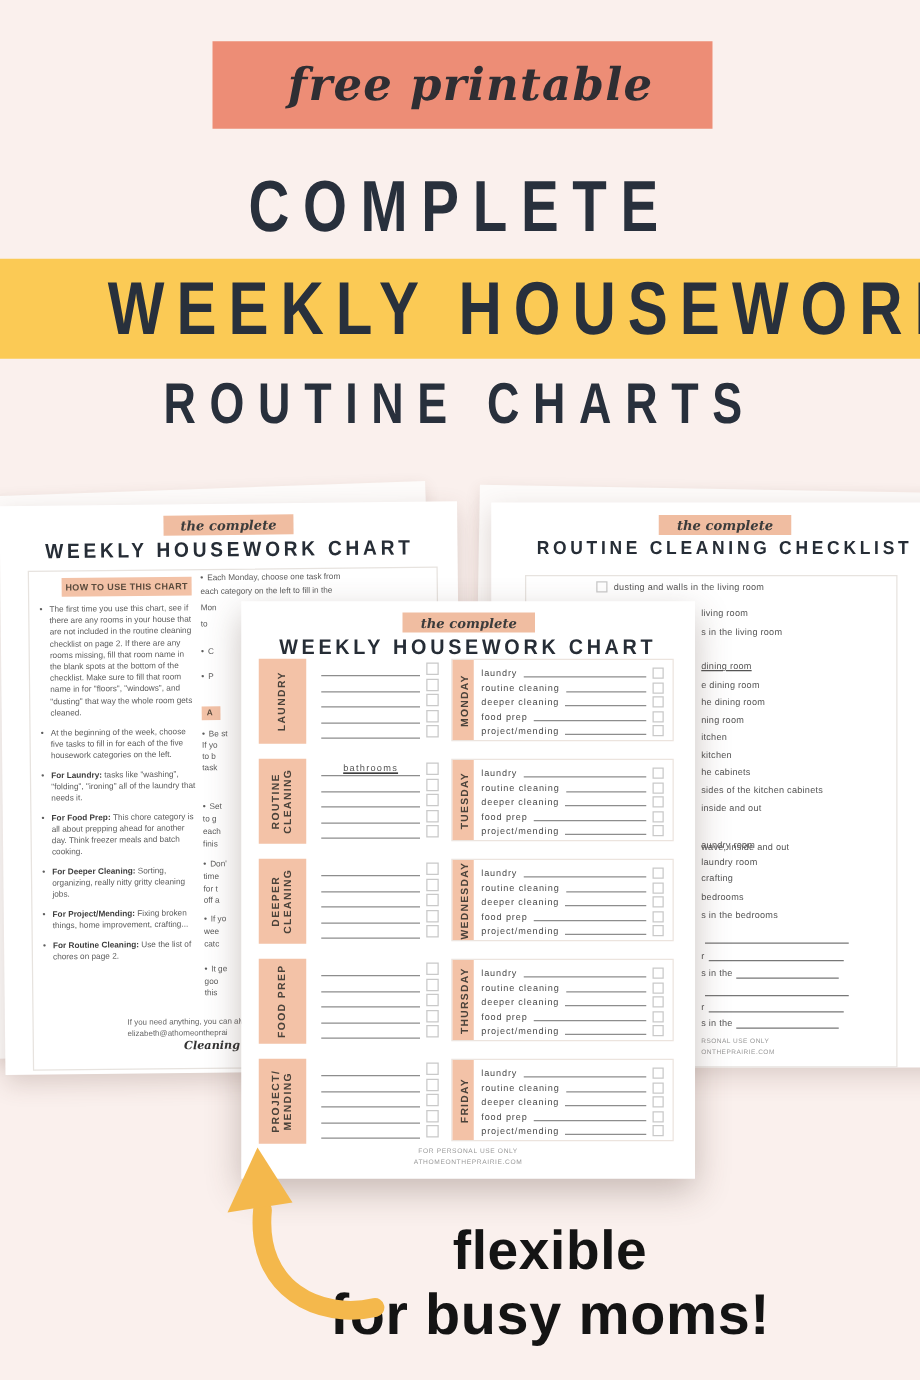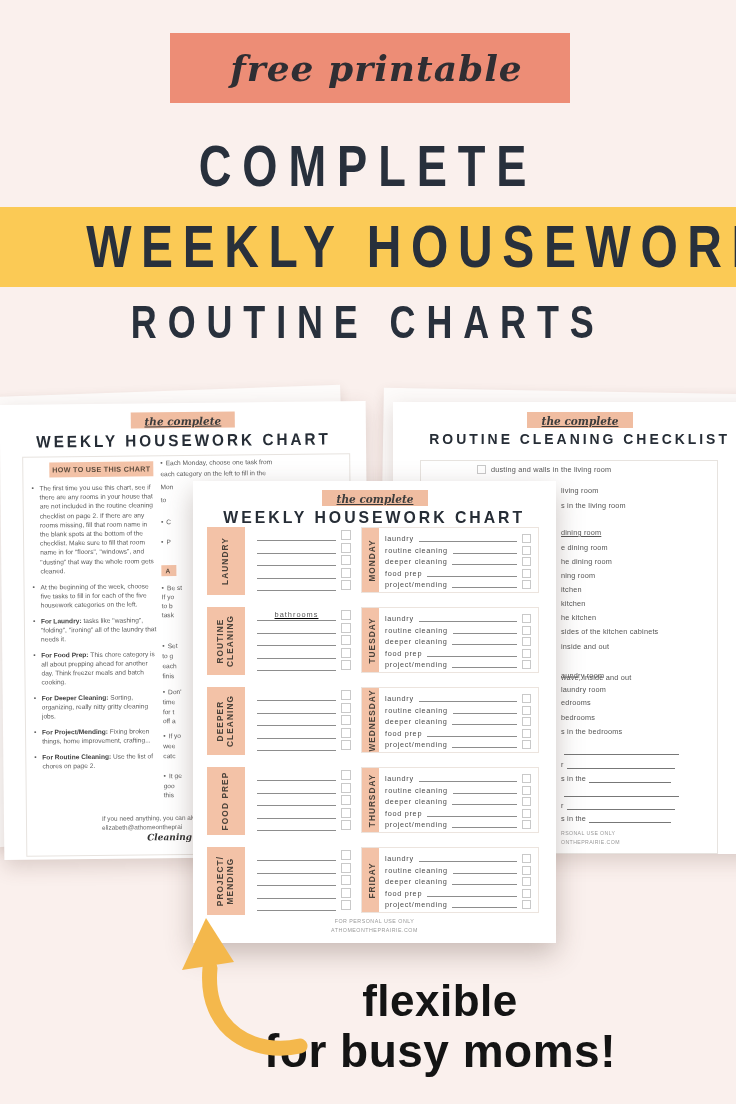--- a/index.html
+++ b/index.html
@@ -23,21 +23,21 @@
   .sheet{position:absolute;background:#fdfbfa;box-shadow:0 4px 12px rgba(96,62,50,.14);}
   .doc{position:absolute;background:#fff;box-shadow:0 7px 20px rgba(96,62,50,.20);}
   .back-left{left:-12px;top:391px;width:360px;height:450px;transform:rotate(-2deg);z-index:1;}
   .left-doc{left:2px;top:403px;width:366px;height:455px;transform:rotate(-0.6deg);z-index:2;}
   .back-right{left:380px;top:391px;width:370px;height:448px;transform:rotate(1deg);z-index:1;}
   .right-doc{left:393px;top:402px;width:374px;height:452px;z-index:2;}
   .center-doc{left:193px;top:481px;width:363px;height:462px;z-index:5;
     box-shadow:0 10px 26px rgba(80,55,45,.30);}
 
   .mini-banner{position:absolute;height:16px;background:#f0bda1;text-align:center;line-height:16px;}
-  .mini-banner .script{font-size:10.5px;color:#3c3c3c;text-decoration:underline;}
+  .mini-banner .script{font-size:10.5px;color:#3c3c3c;}
   .doc-title{position:absolute;width:100%;text-align:center;color:#262d36;font-weight:bold;}
   .doc-title .condt{display:inline-block;transform:scaleX(0.93);transform-origin:center;
     letter-spacing:3.2px;white-space:nowrap;}
 
   
   .ld-banner{left:131px;top:9px;width:104px;}
   .ld-title{top:28px;font-size:16.5px;}
   .ld-box{position:absolute;left:22px;top:52px;width:326px;height:398px;border:1px solid #e7e3df;}
   .ld-heading{position:absolute;left:26px;top:5px;width:104px;height:15px;line-height:15px;
     background:#f3c2a7;font-size:7.2px;font-weight:bold;color:#5a4a3c;text-align:center;letter-spacing:.3px;}
@@ -282,39 +282,39 @@
           <div class="ritem" style="top: 110px;">
             <span>ning room</span>
           </div>
           <div class="ritem" style="top: 124px;">
             <span>itchen</span>
           </div>
           <div class="ritem" style="top: 138px;">
             <span>kitchen</span>
           </div>
           <div class="ritem" style="top: 152px;">
-            <span>he kitchen</span>
+            <span>he cabinets</span>
           </div>
           <div class="ritem" style="top: 166px;">
             <span>sides of the kitchen cabinets</span>
           </div>
           <div class="ritem" style="top: 181px;">
             <span>inside and out</span>
           </div>
           <div class="ritem" style="top: 212px; text-align: right;">
             <span>wave, inside and out</span>
           </div>
           <div class="ritem" style="top: 210px;">
             <span>aundry room</span>
           </div>
           <div class="ritem" style="top: 224px;">
             <span>laundry room</span>
           </div>
           <div class="ritem" style="top: 237px;">
-            <span>edrooms</span>
+            <span>crafting</span>
           </div>
           <div class="ritem" style="top: 252px;">
             <span>bedrooms</span>
           </div>
           <div class="ritem" style="top: 266px;">
             <span>s in the bedrooms</span>
           </div>
           <div class="ritem" style="top: 285px;">
             <span class="runder" style="width: 115px;"></span>
           </div>

